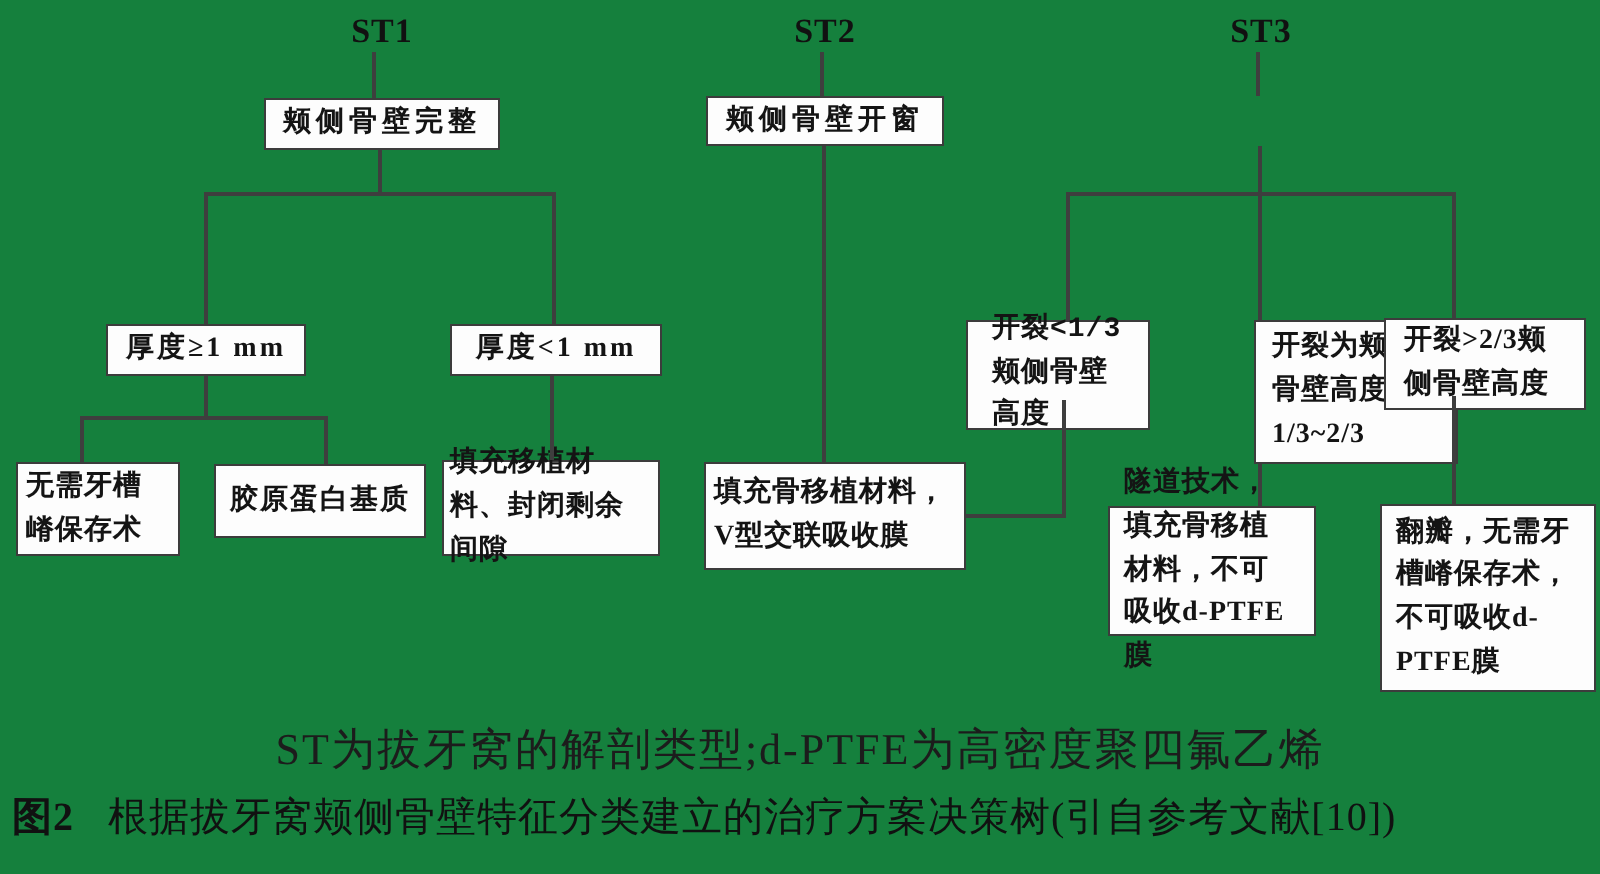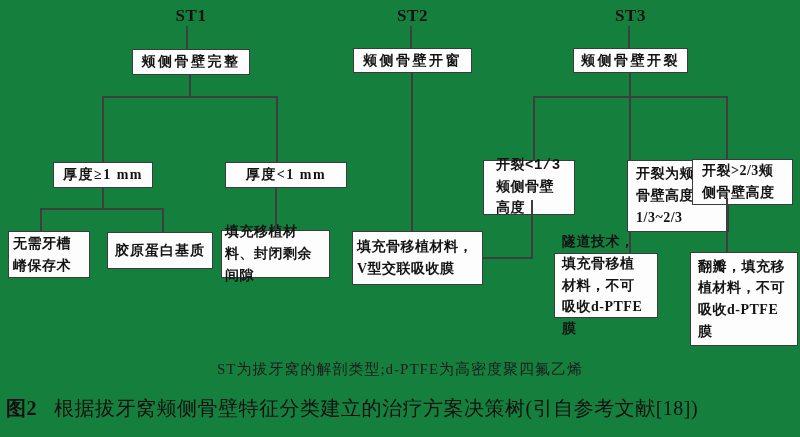--- a/index.html
+++ b/index.html
@@ -41,21 +41,21 @@
     justify-content: flex-start;
     text-align: left;
     letter-spacing: 0.5px;
   }
   .vl { position: absolute; width: 2px; background: #3e3e3e; }
   .hl { position: absolute; height: 2px; background: #3e3e3e; }
   .note {
     position: absolute;
     left: 0; top: 360px; width: 800px;
     text-align: center;
-    font-size: 15px;
+    font-size: 22px;
     letter-spacing: 1px;
     color: #1c1c1c;
   }
   .caption {
     position: absolute;
     left: 6px; top: 395px; width: 792px;
     font-size: 20px;
     letter-spacing: 0.5px;
     color: #111;
     white-space: nowrap;
@@ -66,37 +66,36 @@
 <body>
 
 <div id="figure">
 
   <div class="col-label" style="left:132px; top:6px; width:118px;">ST1</div>
   <div class="col-label" style="left:353px; top:6px; width:119px;">ST2</div>
   <div class="col-label" style="left:573px; top:6px; width:115px;">ST3</div>
 
   <div class="node single" style="left:132px; top:49px; width:118px; height:26px;">颊侧骨壁完整</div>
   <div class="node single" style="left:353px; top:48px; width:119px; height:25px;">颊侧骨壁开窗</div>
-  <div class="node single" style="left:573px; top:48px; width:115px; height:25px;">颊侧骨壁开裂</div>
 
   <div class="node single" style="left:53px; top:162px; width:100px; height:26px; letter-spacing:1.5px;">厚度≥1 mm</div>
-  <div class="node single" style="left:225px; top:162px; width:122px; height:26px; letter-spacing:1.5px;">厚度&lt;1 mm</div>
+  <div class="node single" style="left:225px; top:162px; width:106px; height:26px; letter-spacing:1.5px;">厚度&lt;1 mm</div>
 
   <div class="node multi" style="left:8px; top:231px; width:82px; height:47px; padding:3px 4px;">无需牙槽嵴保存术</div>
   <div class="node single" style="left:107px; top:232px; width:106px; height:37px; letter-spacing:1px;">胶原蛋白基质</div>
   <div class="node multi" style="left:352px; top:231px; width:131px; height:54px; padding:3px 4px;">填充骨移植材料，V型交联吸收膜</div>
 
   <div class="node multi" style="left:221px; top:230px; width:109px; height:48px; padding:3px 3px;">填充移植材料、封闭剩余间隙</div>
 
   <div class="node multi" style="left:483px; top:160px; width:92px; height:55px; padding:3px 12px;font-family:Liberation Mono, monospace;">开裂&lt;1/3颊侧骨壁高度</div>
   <div class="node multi" style="left:585px; top:160px; width:102px; height:72px; padding:4px 8px;margin-left:42px;">开裂为颊侧骨壁高度的1/3~2/3</div>
   <div class="node multi" style="left:692px; top:159px; width:101px; height:46px; padding:19px 9px;">开裂&gt;2/3颊侧骨壁高度</div>
 
   <div class="node multi" style="left:554px; top:253px; width:104px; height:65px; padding:4px 10px 4px 7px;">隧道技术，填充骨移植材料，不可吸收d-PTFE膜</div>
-  <div class="node multi" style="left:690px; top:252px; width:108px; height:94px; padding:4px 7px;">翻瓣，填充移植材料，不可吸收d-PTFE膜</div>
+  <div class="node multi" style="left:690px; top:252px; width:108px; height:94px; padding:4px 7px;">翻瓣，无需牙槽嵴保存术，不可吸收d-PTFE膜</div>
 
   <div class="vl" style="left:186px; top:26px; height:23px;"></div>
   <div class="vl" style="left:410px; top:26px; height:22px;"></div>
   <div class="vl" style="left:628px; top:26px; height:22px;"></div>
 
   <div class="vl" style="left:189px; top:75px; height:22px;"></div>
   <div class="hl" style="left:102px; top:96px; width:176px;"></div>
   <div class="vl" style="left:102px; top:96px; height:66px;"></div>
   <div class="vl" style="left:276px; top:96px; height:66px;"></div>
   <div class="vl" style="left:102px; top:188px; height:22px;"></div>
@@ -114,16 +113,16 @@
   <div class="vl" style="left:726px; top:96px; height:63px;"></div>
 
   <div class="vl" style="left:531px; top:200px; height:59px;"></div>
   <div class="hl" style="left:483px; top:257px; width:50px;"></div>
 
   <div class="vl" style="left:629px; top:232px; height:21px;"></div>
   <div class="vl" style="left:726px; top:198px; height:54px;"></div>
 
   <div class="note">ST为拔牙窝的解剖类型;d-PTFE为高密度聚四氟乙烯</div>
   <div class="caption">
-    <span class="cap-label">图2</span><span>根据拔牙窝颊侧骨壁特征分类建立的治疗方案决策树(引自参考文献[18])</span>
+    <span class="cap-label">图2</span><span>根据拔牙窝颊侧骨壁特征分类建立的治疗方案决策树(引自参考文献[10])</span>
   </div>
 
 </div>
 
 </body></html>

